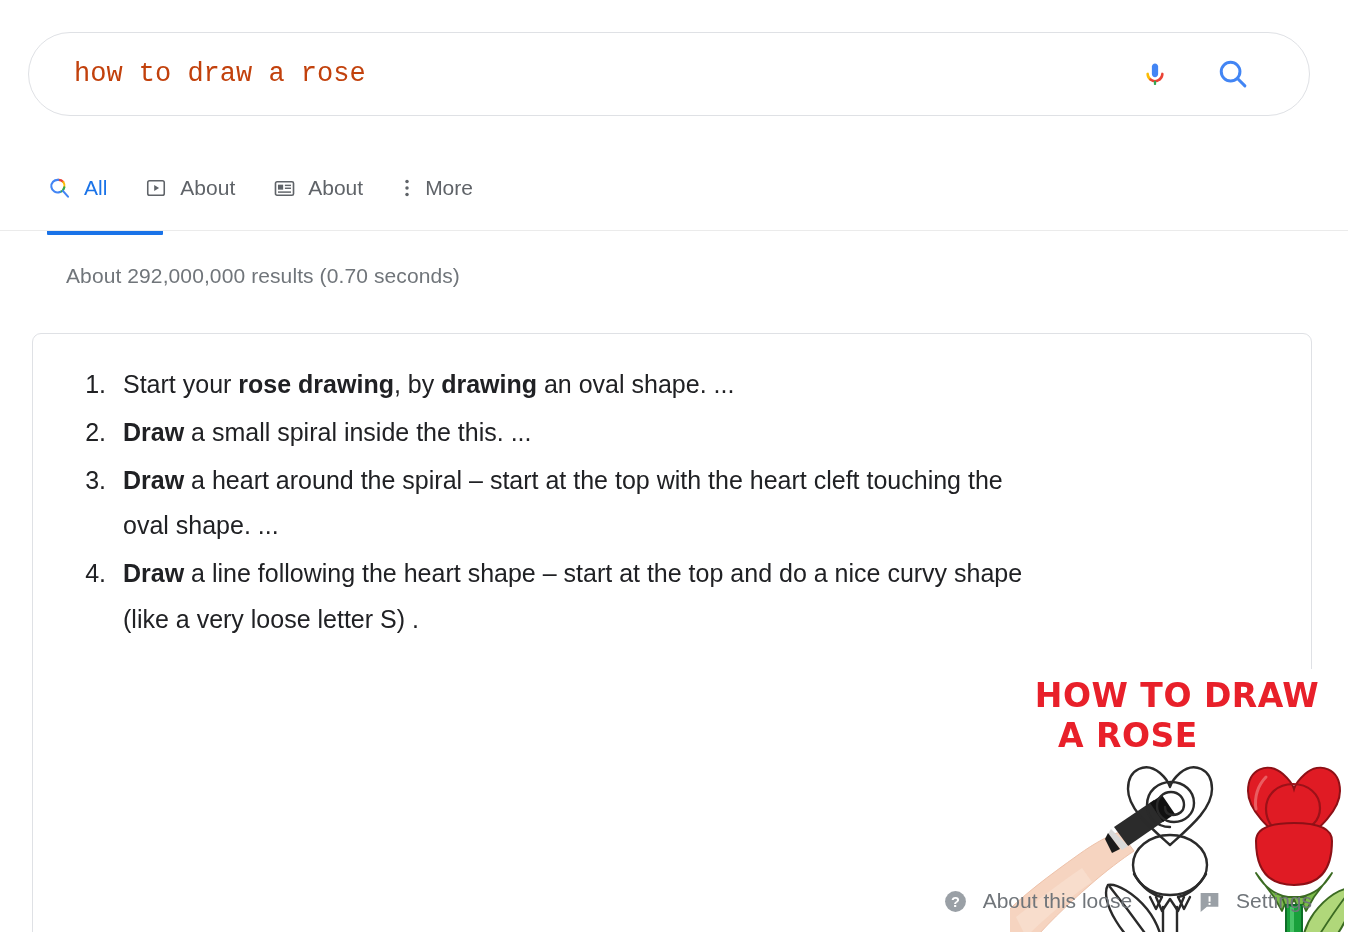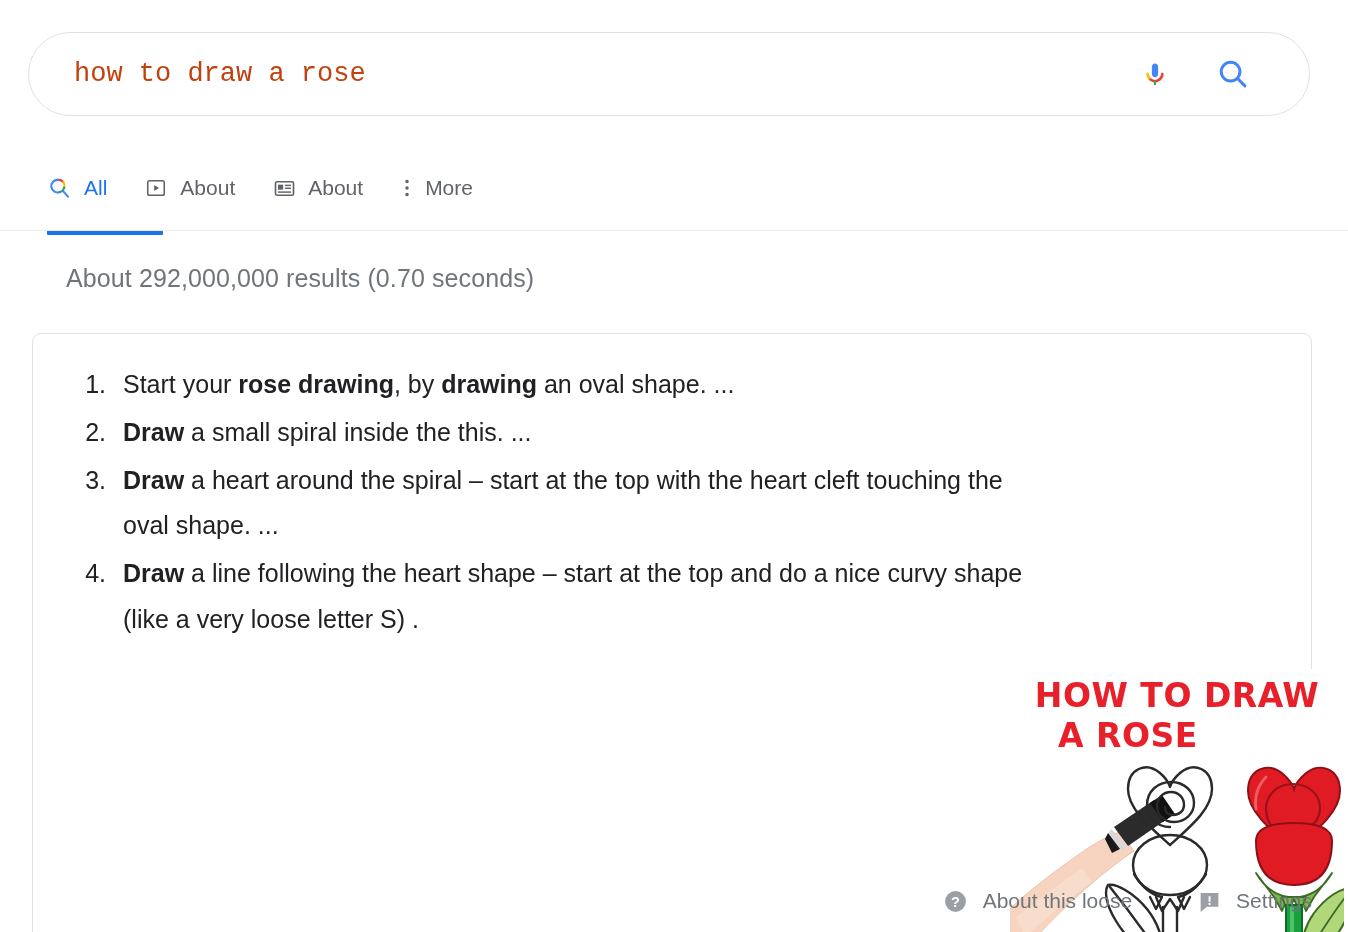--- a/index.html
+++ b/index.html
@@ -123,21 +123,21 @@
     white-space: nowrap;
   }
   #settings-link { margin-right: 54px; }
   #tools-link { margin-right: 33px; }
 
   
   #result-stats {
     position: absolute;
     left: 66px;
     top: 264px;
-    font-size: 25px;
+    font-size: 21px;
     color: #70757a;
     letter-spacing: 0.1px;
   }
 
   
   #snippet-card {
     position: absolute;
     left: 32px;
     top: 333px;
     width: 1280px;

